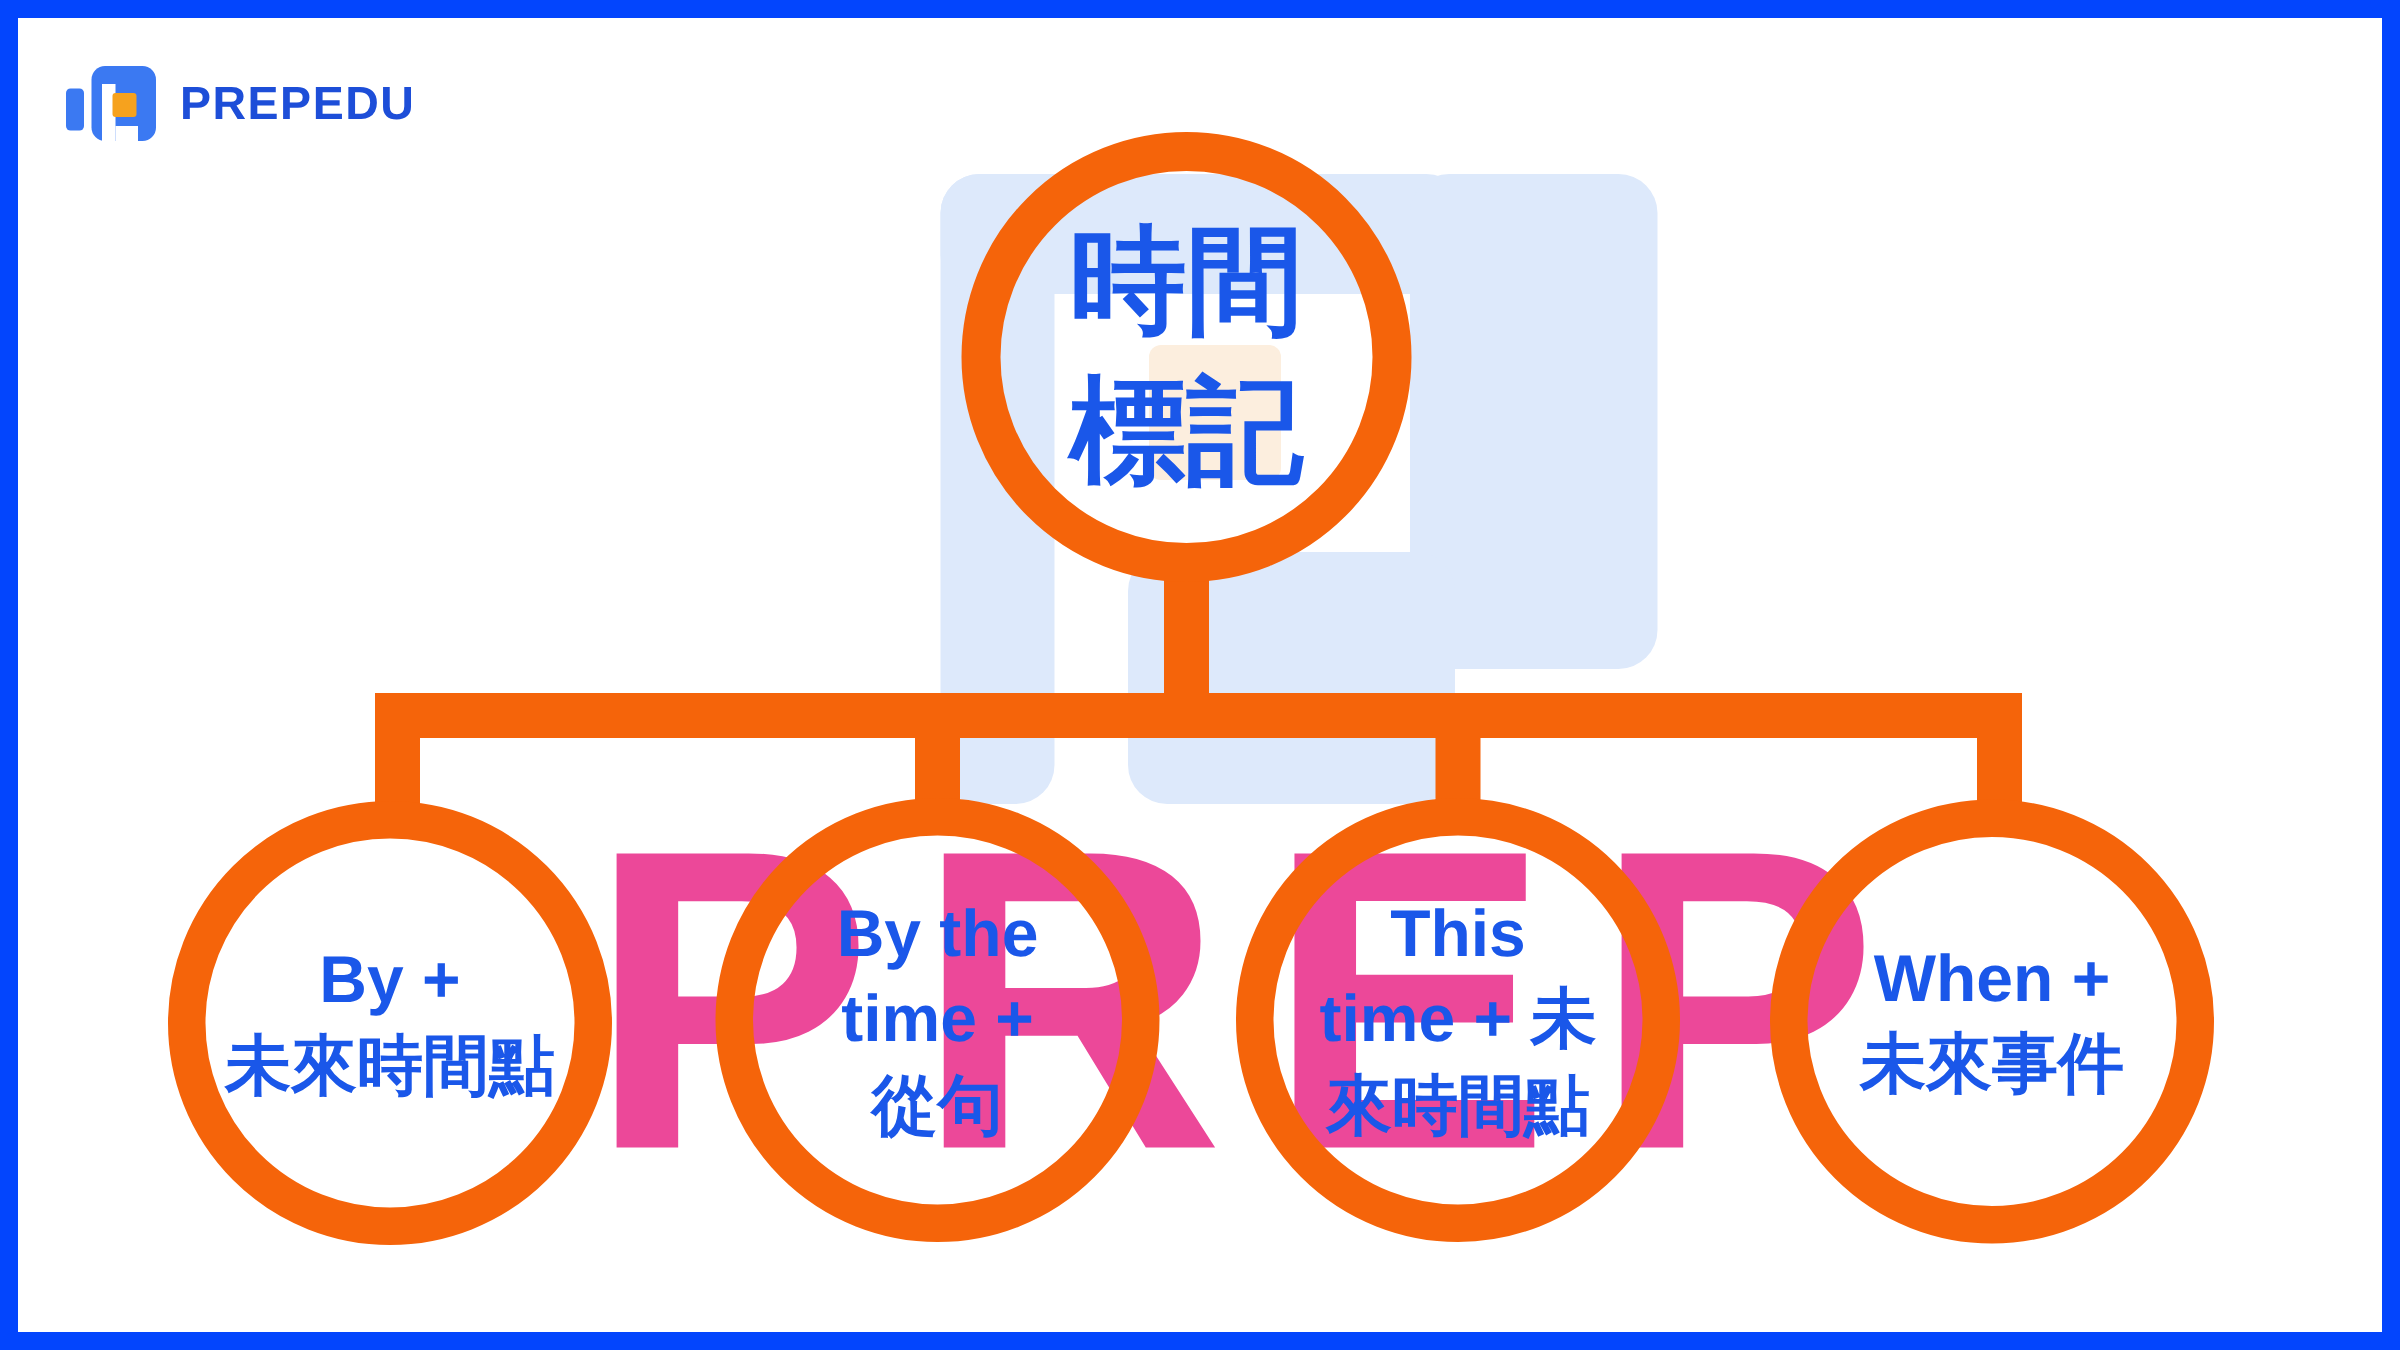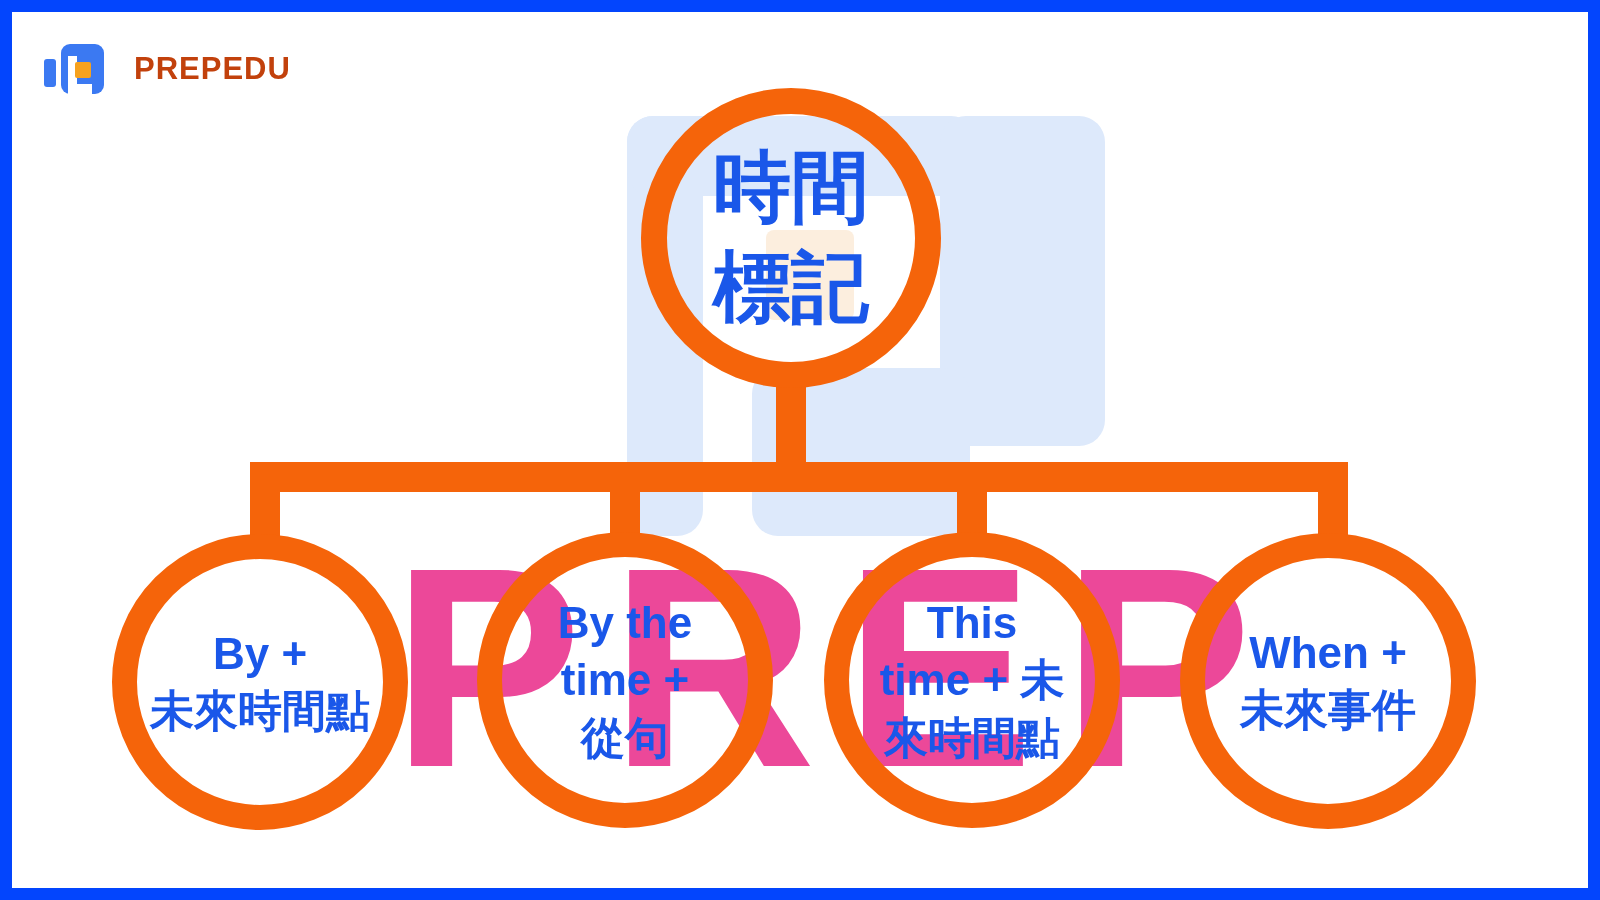--- a/index.html
+++ b/index.html
@@ -12,21 +12,21 @@
   }
 
   
   .logo{position:absolute;left:44px;top:42px;display:flex;align-items:center;z-index:5;}
   .logo-icon{position:relative;width:60px;height:54px;}
   .li-bar{position:absolute;left:0;top:17px;width:12px;height:28px;background:#3b79f2;border-radius:3px;}
   .li-main{position:absolute;left:17px;top:2px;width:43px;height:50px;background:#3b79f2;border-radius:9px;}
   .li-cut1{position:absolute;left:24px;top:14px;width:9px;height:38px;background:#ffffff;}
   .li-cut2{position:absolute;left:33px;top:42px;width:15px;height:10px;background:#ffffff;}
   .li-orange{position:absolute;left:31px;top:20px;width:16px;height:16px;background:#f6a21e;border-radius:2px;}
-  .logo-text{margin-left:30px;font-size:31px;font-weight:800;letter-spacing:1px;color:#c2410c;}
+  .logo-text{margin-left:16px;font-size:31px;font-weight:800;letter-spacing:1px;color:#1d4ed8;}
 
   
   .wm{position:absolute;z-index:1;}
   .wm-blue{background:#dde9fb;border-radius:26px;}
   .wm-a{left:627px;top:116px;width:76px;height:420px;}
   .wm-b{left:627px;top:116px;width:350px;height:80px;}
   .wm-c{left:940px;top:116px;width:165px;height:330px;}
   .wm-d{left:752px;top:368px;width:218px;height:168px;}
   .wm-cream{left:766px;top:230px;width:88px;height:90px;background:#fceede;border-radius:8px;}
   .wm-prep{

